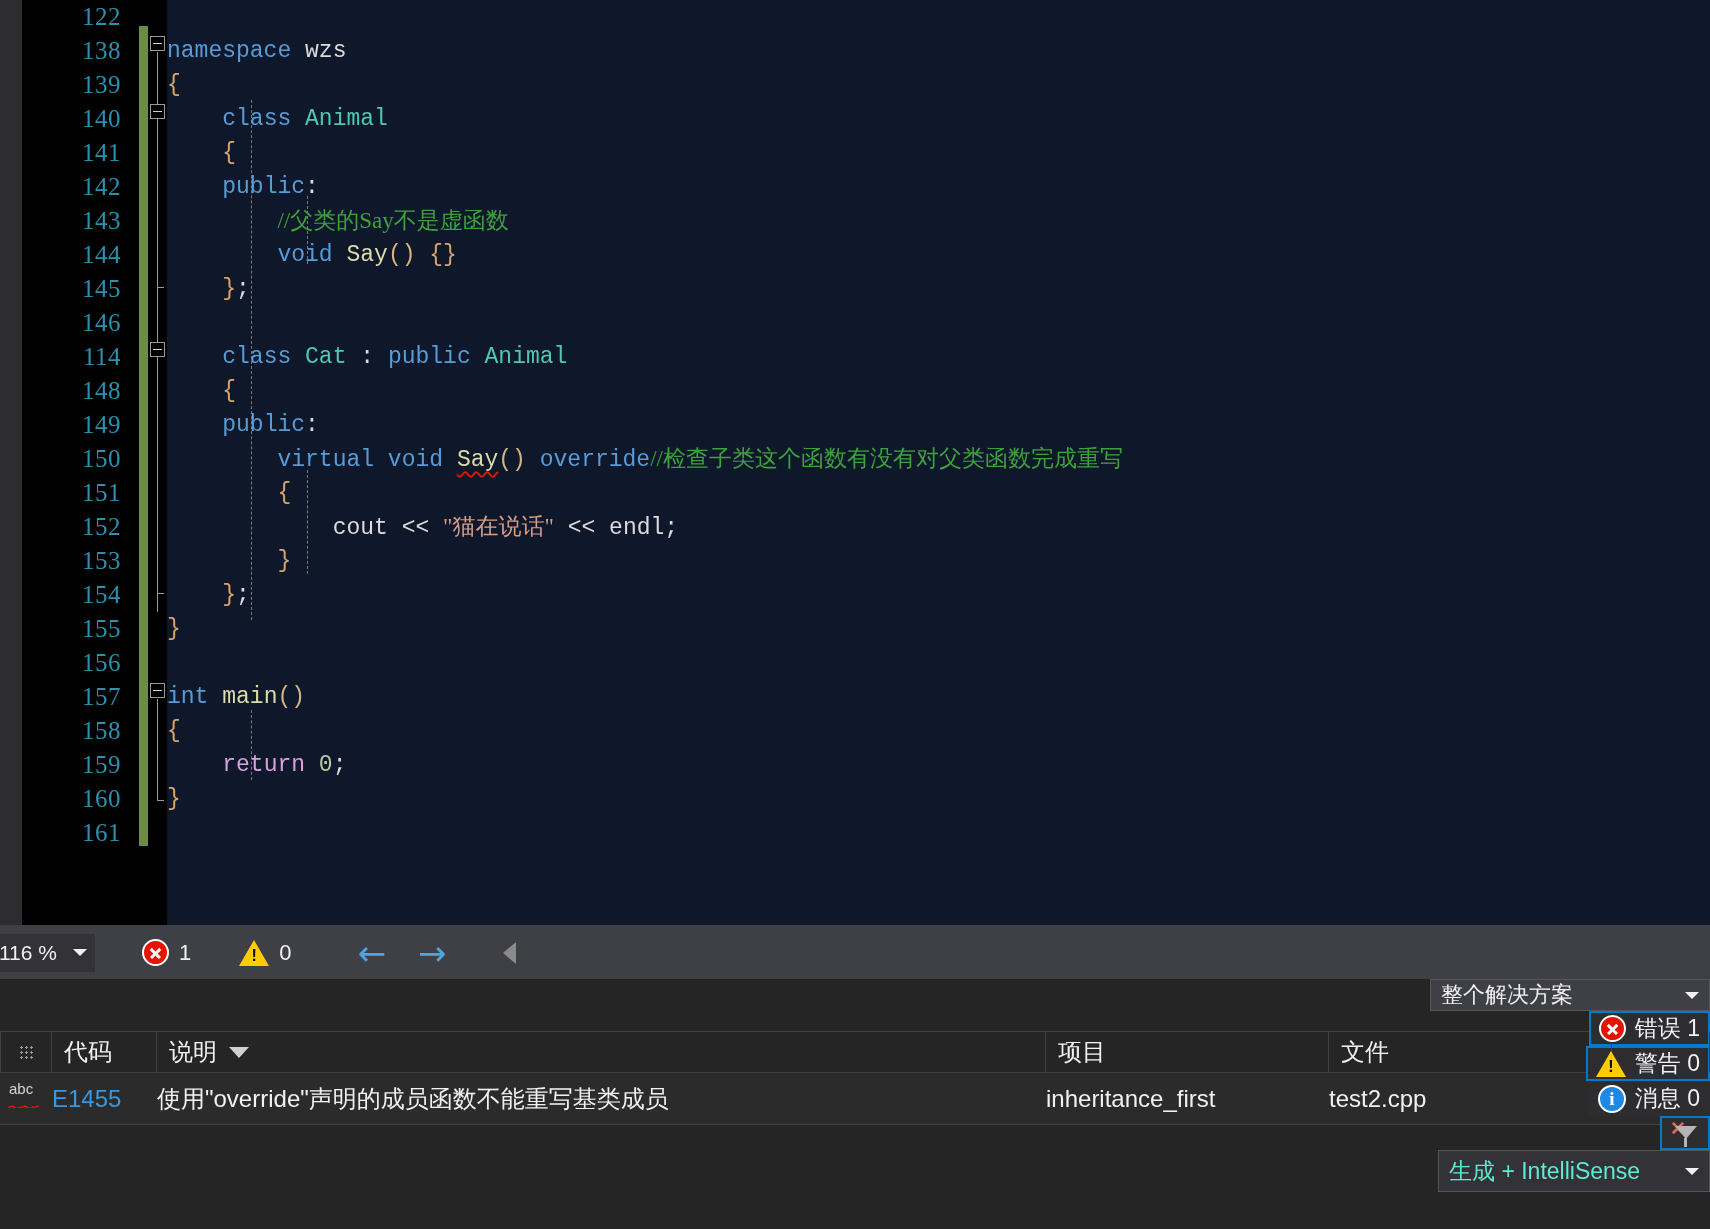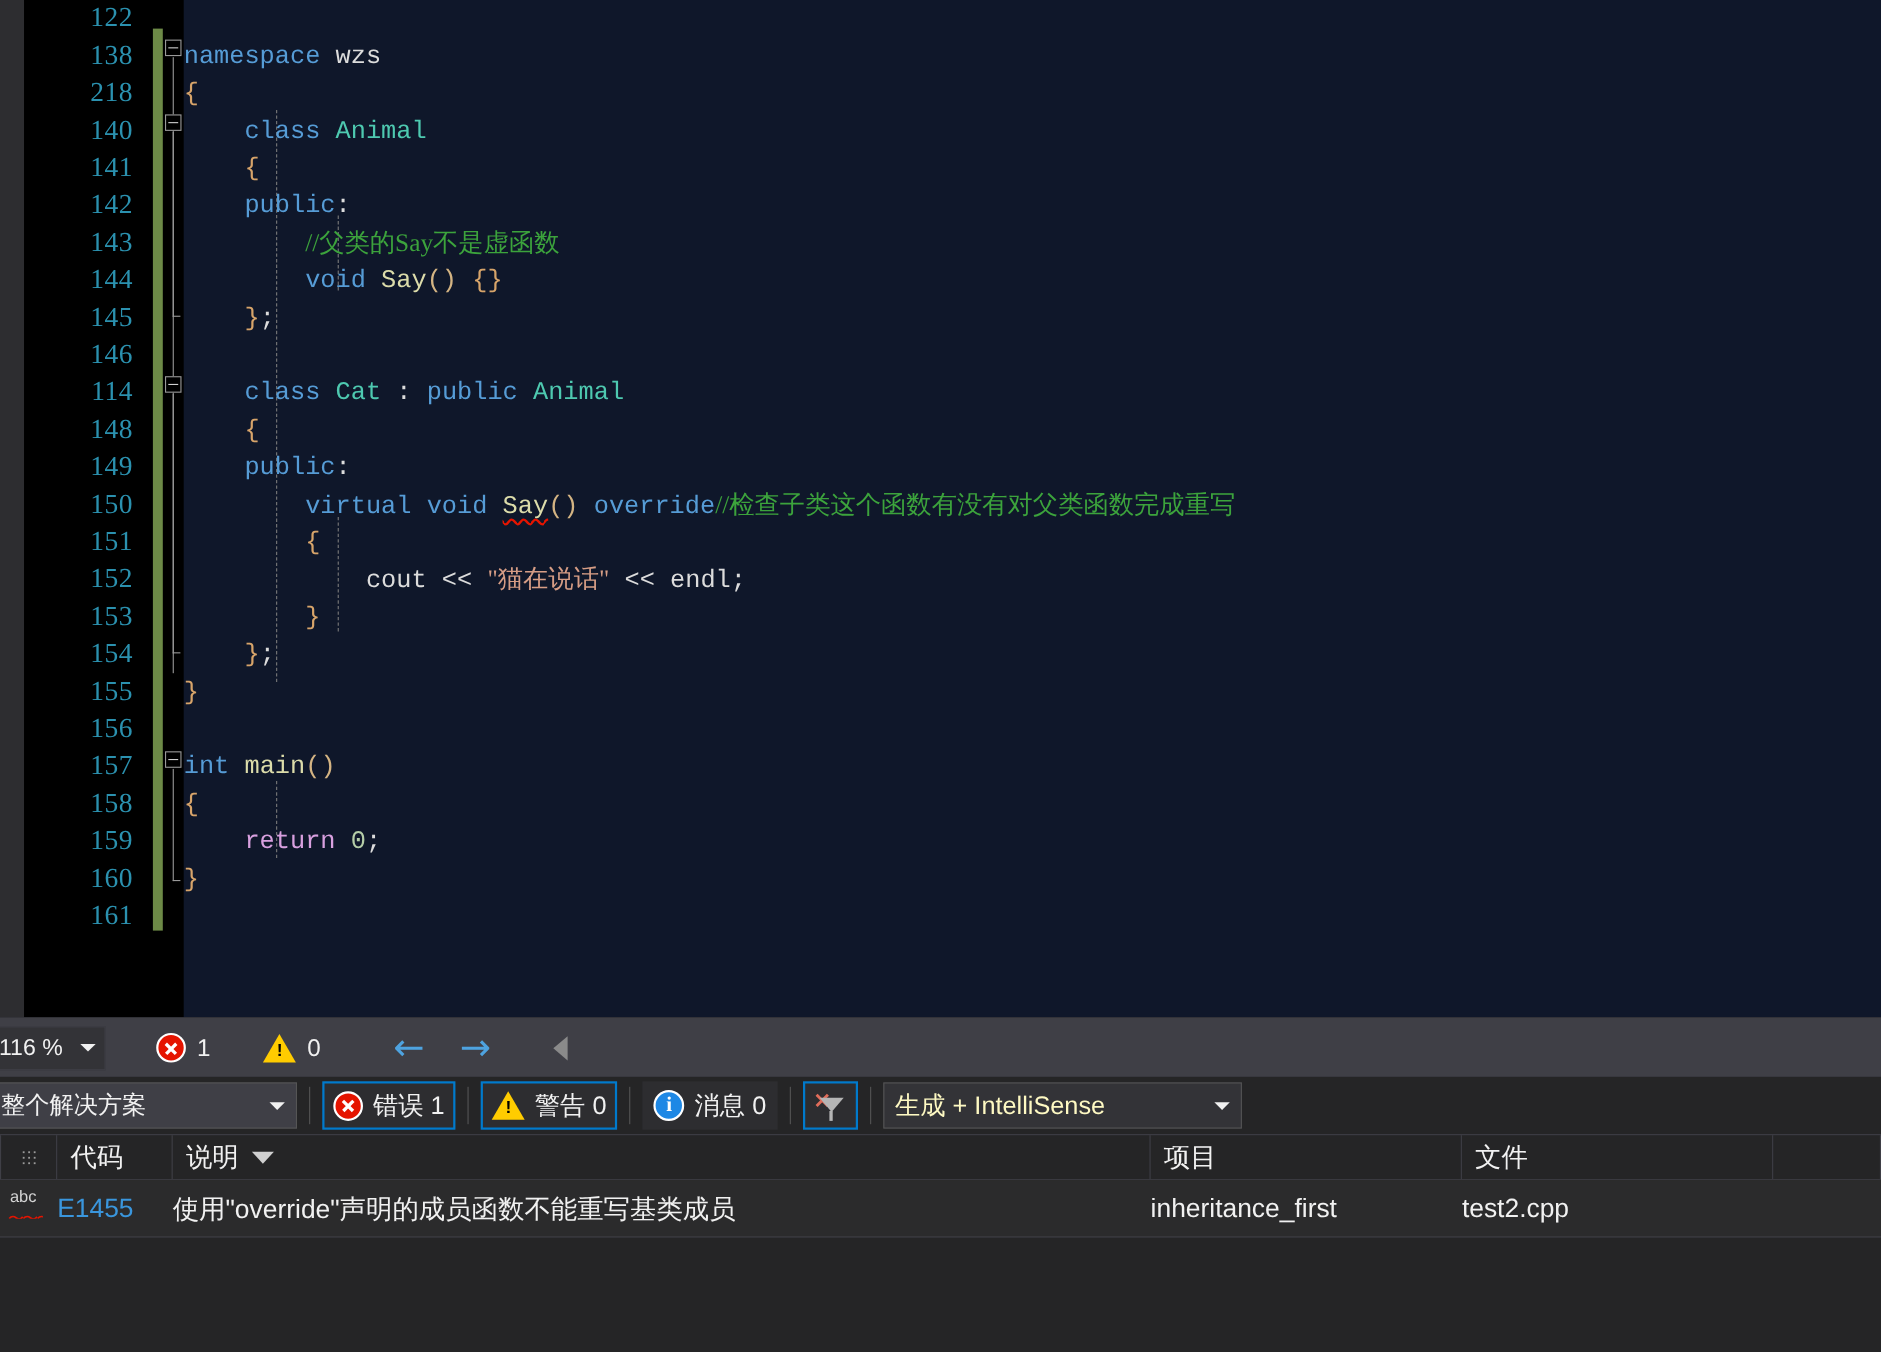--- a/index.html
+++ b/index.html
@@ -139,21 +139,21 @@
     color: #f1f1f1; font-size: 24px; padding-left: 0px; letter-spacing: .5px;
   }
   .dots {
     position: absolute; left: 105px; right: 40px; top: 24px; height: 6px;
     background-image:
       radial-gradient(#555 1px, transparent 1px);
     background-size: 8px 8px;
     opacity: .85;
   }
   .el-toolbar {
-    height: 52px; display: flex; align-items: center; gap: 0px; padding-left: 0;
+    height: 52px; display: flex; align-items: flex-end; gap: 0px; padding-left: 0; flex-direction: column;
   }
   .scope-combo {
     width: 280px; height: 42px; background: #3f3f46; border: 1px solid #555;
     display: flex; align-items: center; justify-content: space-between;
     padding: 0 10px; color: #f1f1f1; font-size: 22px; margin-left: -10px;
   }
   .sep { width: 1px; height: 34px; background: #555; margin: 0 11px; }
   .toggle-btn {
     height: 44px; border: 2px solid #007acc; background: #2d2d30;
     display: flex; align-items: center; gap: 9px; padding: 0 8px;
@@ -175,23 +175,23 @@
   }
   .ico-filter-clear .stem {
     position: absolute; left: 14px; top: 20px; width: 3px; height: 9px;
     background: #b5b5b5;
   }
   .ico-filter-clear .xmark {
     position: absolute; left: 0px; top: -1px; color: #e06c5a;
     font-size: 19px; font-weight: bold; font-family: "Liberation Sans", sans-serif;
   }
   .intelli-combo {
-    width: 326px; height: 42px; background: #333337; border: 1px solid #555;
+    width: 272px; height: 42px; background: #333337; border: 1px solid #555;
     display: flex; align-items: center; justify-content: space-between;
-    padding: 16px 10px; color: #fef9c3; font-size: 23px;
+    padding: 16px 10px; color: #5eead4; font-size: 23px;
   }
 
   
   .tbl { width: 1710px; }
   .tbl-head {
     display: flex; height: 42px; align-items: stretch;
     background: #252526; border-top: 1px solid #3f3f46;
     border-bottom: 1px solid #3f3f46;
   }
   .th {
@@ -232,21 +232,21 @@
 
 <div id="app">
 
   <div class="editor">
 
     <div class="indicator-strip"></div>
 
     <div class="gutter">
       <div class="gutter-line">122</div>
       <div class="gutter-line">138</div>
-      <div class="gutter-line">218</div>
+      <div class="gutter-line">139</div>
       <div class="gutter-line">140</div>
       <div class="gutter-line">141</div>
       <div class="gutter-line">142</div>
       <div class="gutter-line">143</div>
       <div class="gutter-line">144</div>
       <div class="gutter-line">145</div>
       <div class="gutter-line">146</div>
       <div class="gutter-line">114</div>
       <div class="gutter-line">148</div>
       <div class="gutter-line">149</div>

